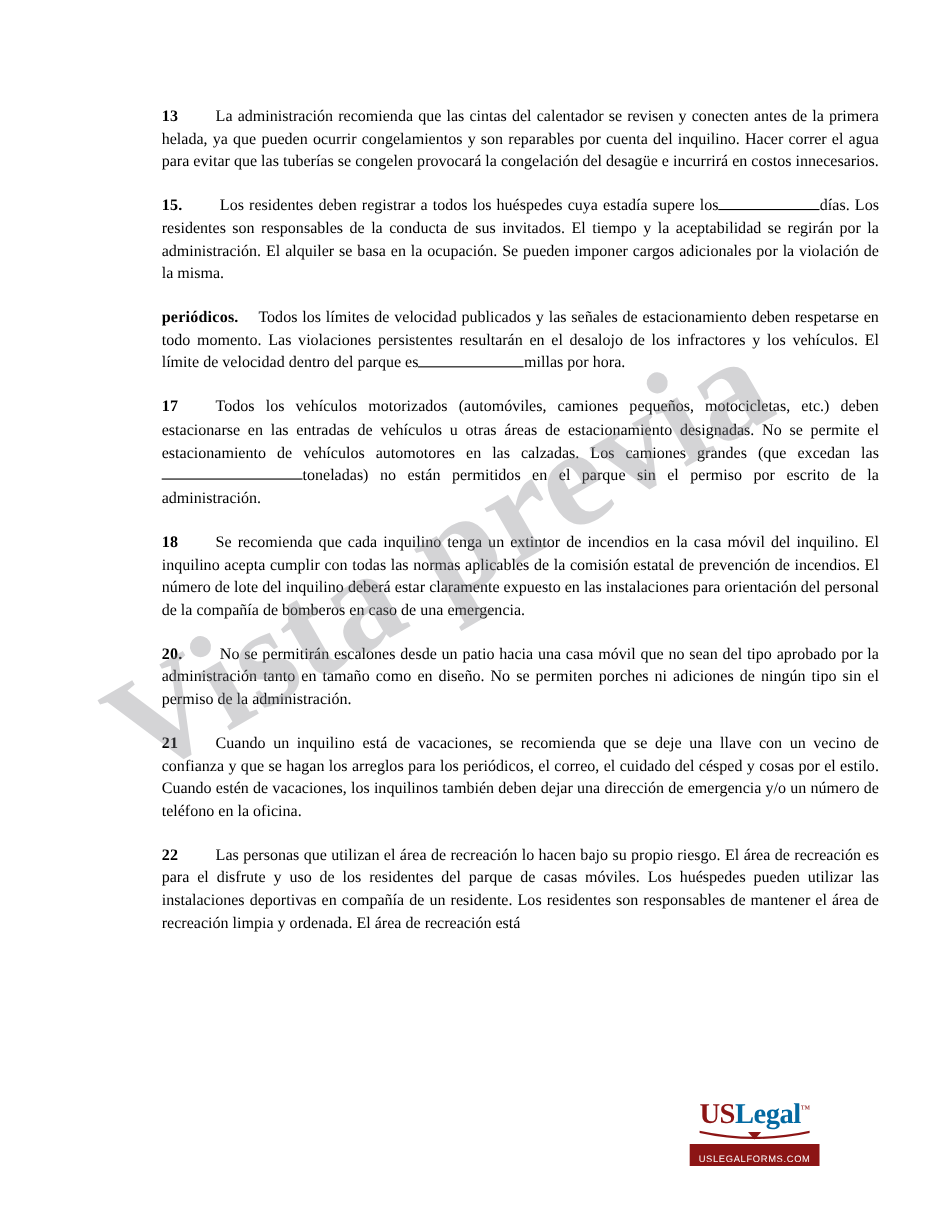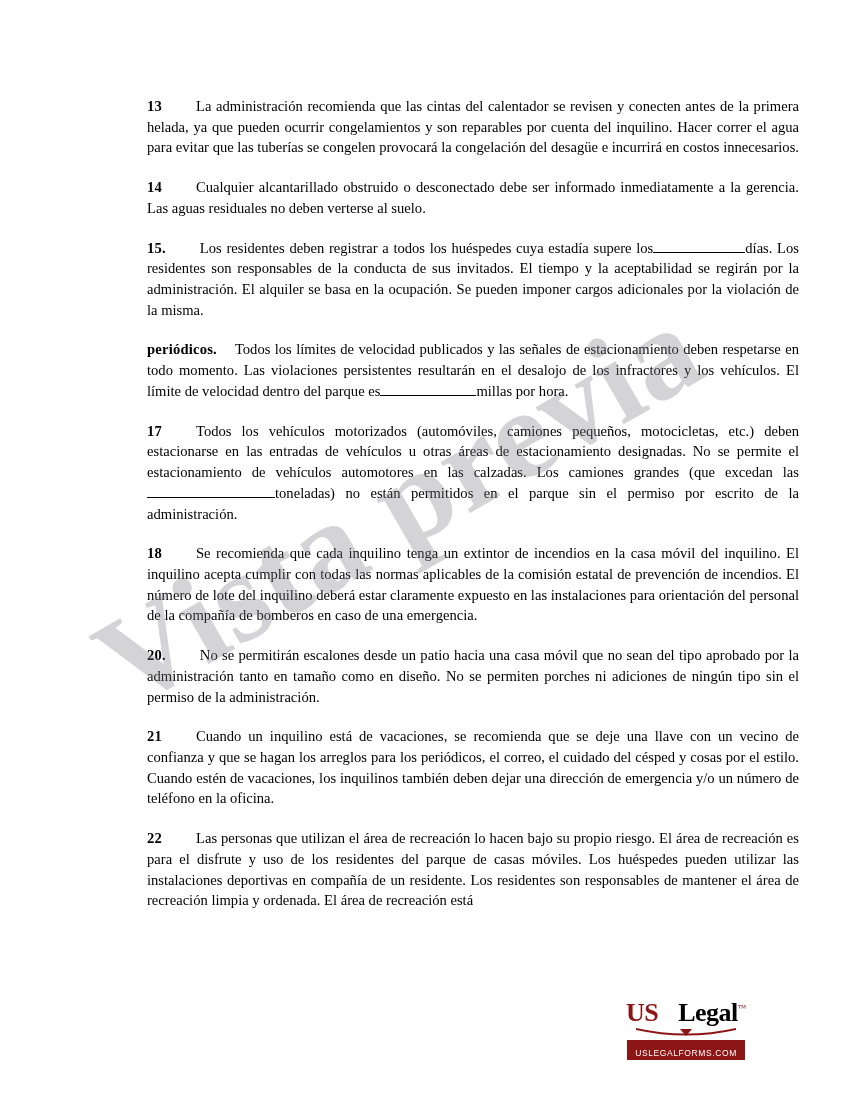--- a/index.html
+++ b/index.html
@@ -92,22 +92,21 @@
     line-height: 1;
     letter-spacing: -0.5px;
     position: relative;
     display: inline-block;
   }
   .logo-us {
     color: #8c1515;
     text-align: right;
   }
   .logo-legal {
-    color: #000000;
-    padding-left: 20px;
+    color: #0369a1;
   }
   .logo-tm {
     font-size: 9px;
     vertical-align: super;
     font-weight: normal;
   }
   .logo-swoosh {
     display: block;
     margin: 1px auto 2px auto;
     width: 104px;
@@ -129,23 +128,20 @@
 <body>
 
 <div class="page">
 
   <div class="content">
 
     <p class="para">
       <span class="num">13</span><span class="gap-sm"></span><span>La administración recomienda que las cintas del calentador se revisen y conecten antes de la primera helada, ya que pueden ocurrir congelamientos y son reparables por cuenta del inquilino. Hacer correr el agua para evitar que las tuberías se congelen provocará la congelación del desagüe e incurrirá en costos innecesarios.</span>
     </p>
 
-    <p class="para">
-      <span class="num">14</span><span class="gap-sm"></span><span>Cualquier alcantarillado obstruido o desconectado debe ser informado inmediatamente a la gerencia. Las aguas residuales no deben verterse al suelo.</span>
-    </p>
 
     <p class="para">
       <span class="num">15.</span><span class="gap-sm"></span><span>Los residentes deben registrar a todos los huéspedes cuya estadía supere los</span><span class="blank blank-a"></span><span>días. Los residentes son responsables de la conducta de sus invitados. El tiempo y la aceptabilidad se regirán por la administración. El alquiler se basa en la ocupación. Se pueden imponer cargos adicionales por la violación de la misma.</span>
     </p>
 
     <p class="para">
       <span class="num">periódicos.</span><span class="gap-md"></span><span>Todos los límites de velocidad publicados y las señales de estacionamiento deben respetarse en todo momento. Las violaciones persistentes resultarán en el desalojo de los infractores y los vehículos. El límite de velocidad dentro del parque es</span><span class="blank blank-b"></span><span>millas por hora.</span>
     </p>
 
     <p class="para">

